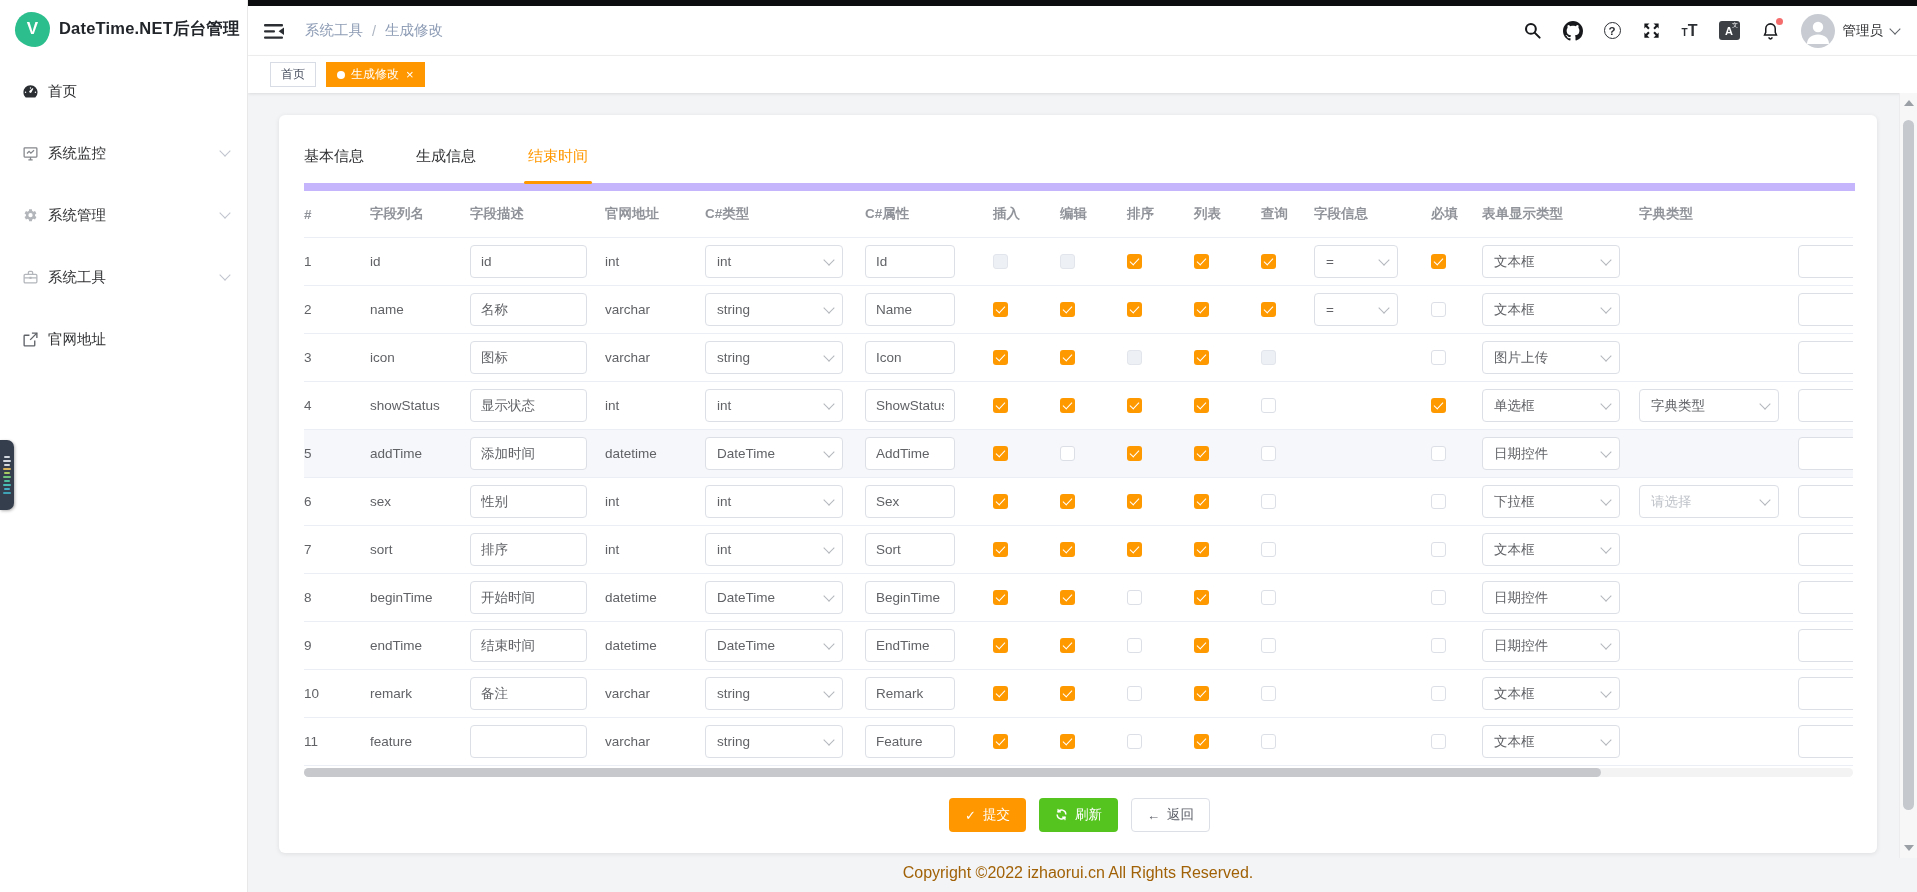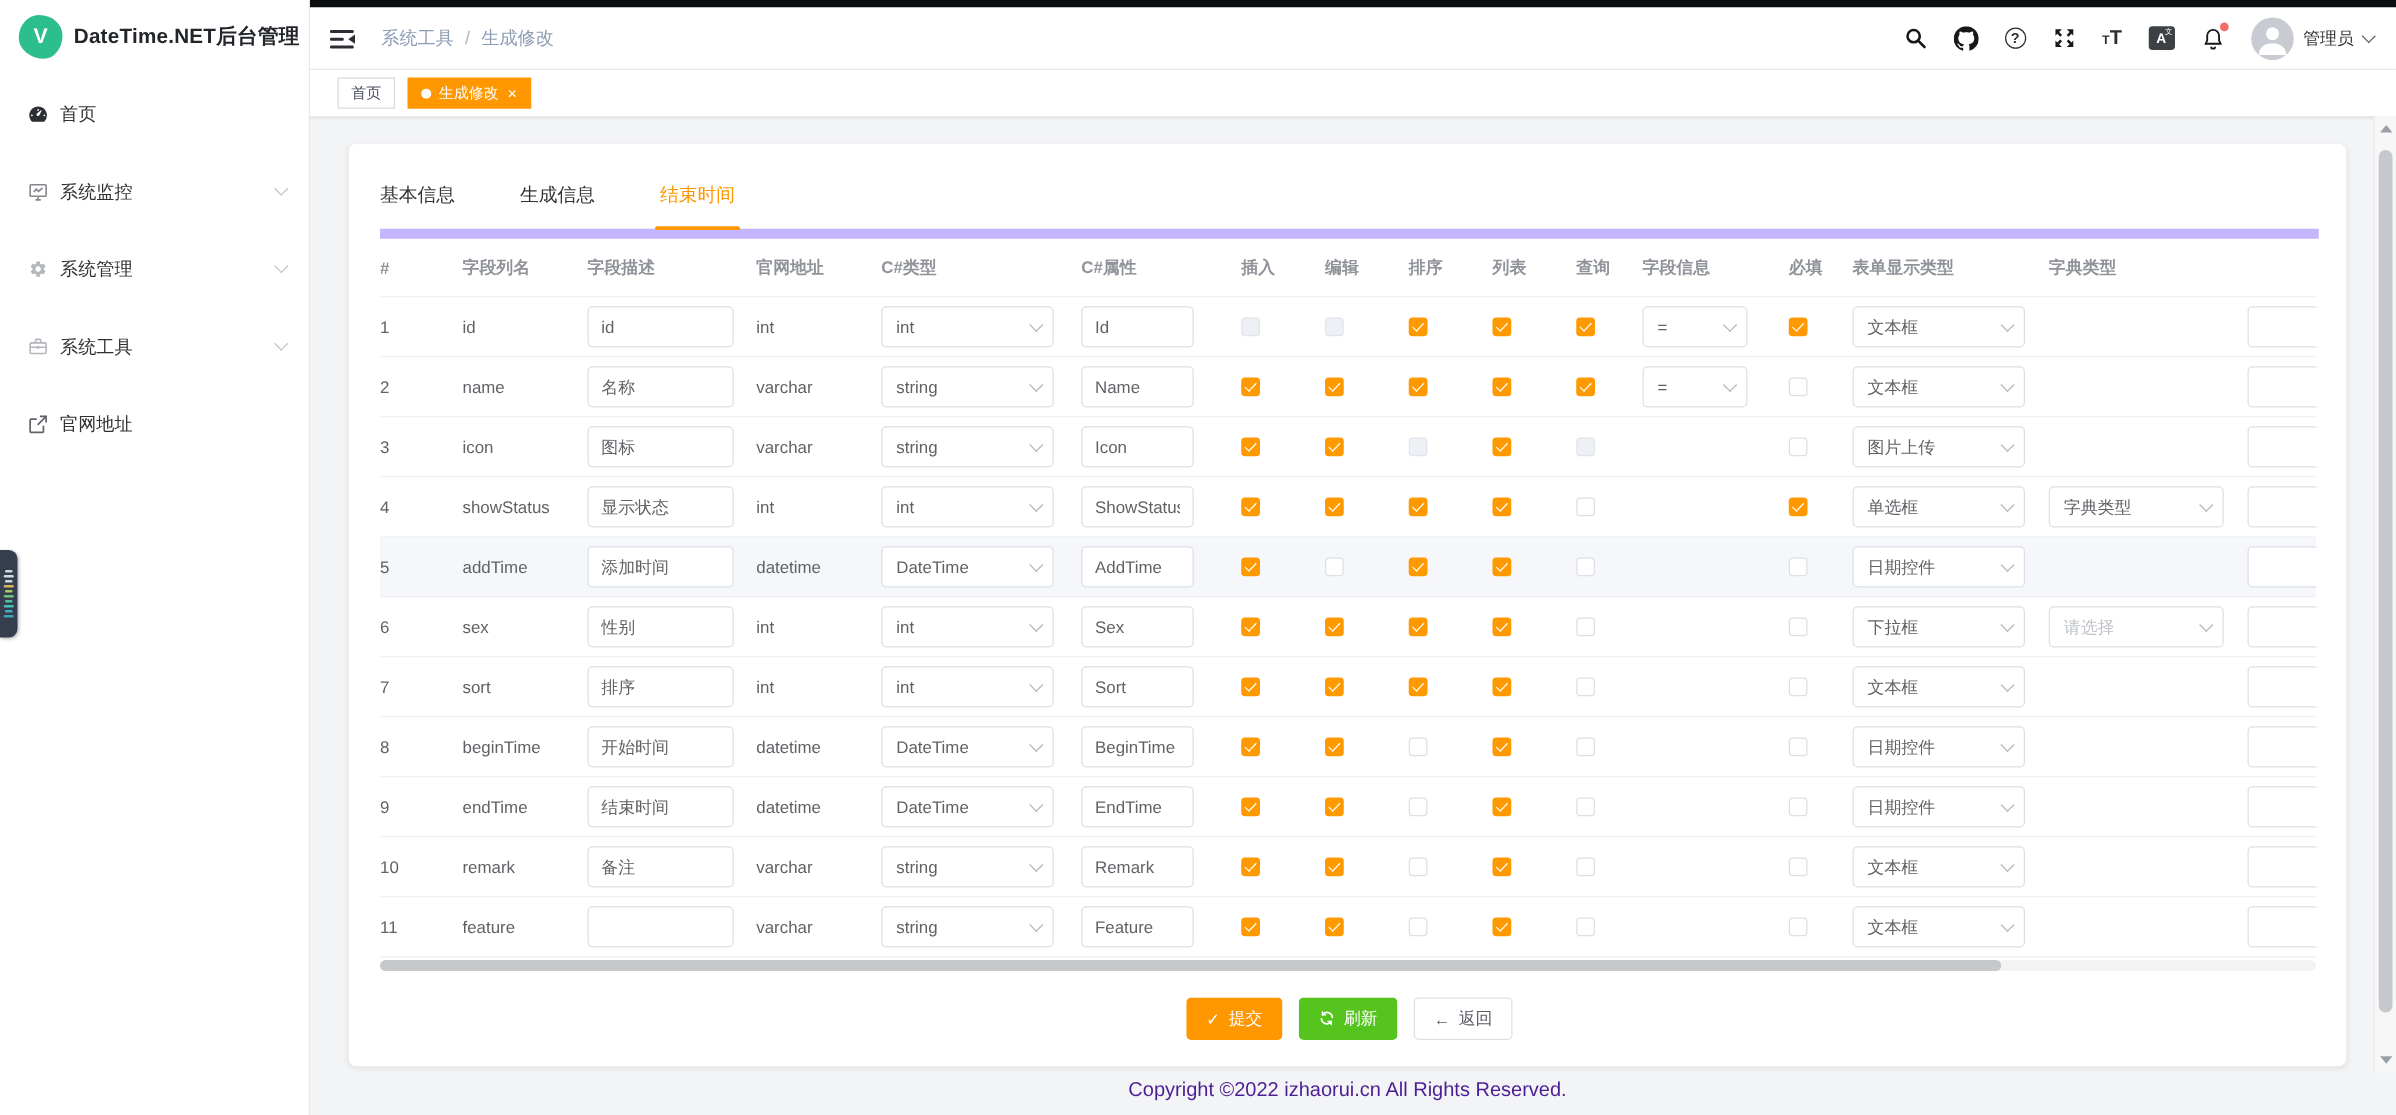--- a/index.html
+++ b/index.html
@@ -103,21 +103,21 @@
   .h-thumb { position:absolute; left:0; top:0; height:9px; width:1297px; background:#c6c8cc; border-radius:5px; cursor:pointer; }
 
   .btn-row { display:flex; justify-content:center; gap:13px; margin-top:21px; }
   .btn { height:34px; border-radius:4px; font-size:13.5px; display:inline-flex; align-items:center;
     gap:7px; padding:0 15px; border:1px solid transparent; cursor:pointer; font-family:inherit; }
   .btn-submit { color:#fff; }
   .btn-refresh { color:#fff; }
   .btn-back { background:#fff; color:#5a5e66; border-color:#dcdfe6; }
   .btn .bicon { font-size:13px; line-height:1; }
 
-  .footer { text-align:center; font-size:16px; color:#4c1d95; padding-top:11px; }
+  .footer { text-align:center; font-size:16px; color:#a16207; padding-top:11px; }
 
   
   .v-scroll { position:absolute; right:0; top:93px; width:18px; height:765px; background:#f7f7f8;
     border-left:1px solid #ececee; z-index:4; }
   .v-arrow { position:absolute; left:4px; width:0; height:0; border-left:5px solid transparent; border-right:5px solid transparent; }
   .v-arrow.up { top:7px; border-bottom:6px solid #9ba0a6; }
   .v-arrow.down { bottom:7px; border-top:6px solid #9ba0a6; }
   .v-thumb { position:absolute; left:3px; top:27px; width:11px; height:690px; background:#c5c8cd; border-radius:6px; cursor:pointer; }
 </style>
 </head>

